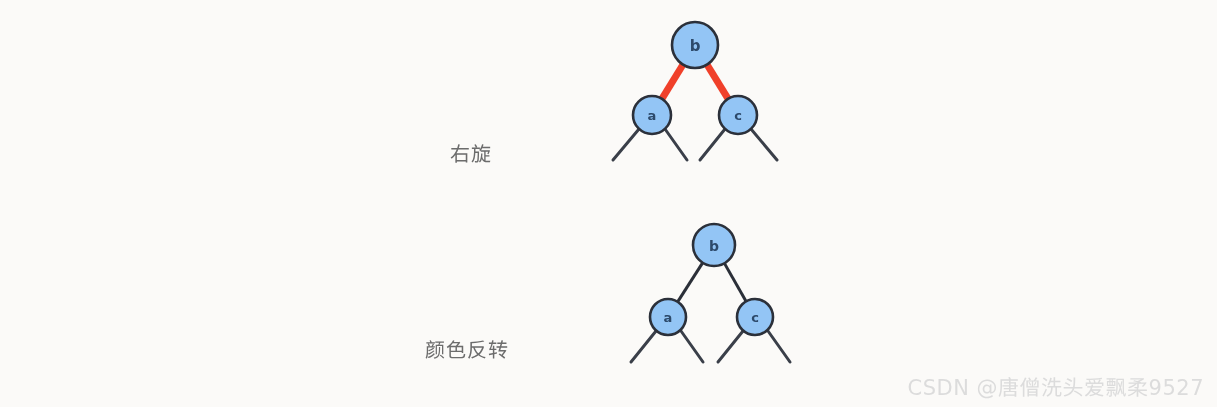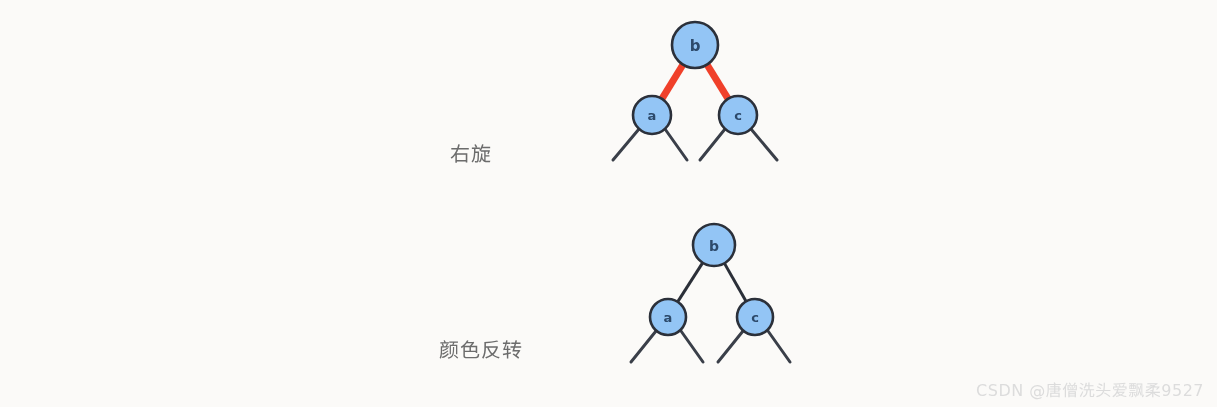--- a/index.html
+++ b/index.html
@@ -46,21 +46,21 @@
   }
   #label-color-flip {
     left: 451px;
     top: 300px;
   }
   .watermark {
     position: absolute;
     right: 13px;
     bottom: 8px;
     color: #dcdcdc;
-    font-size: 16px;
+    font-size: 21px;
     font-family: "DejaVu Sans", "Liberation Sans", sans-serif;
     white-space: nowrap;
     letter-spacing: 0.5px;
     line-height: 1;
     user-select: none;
   }
   text.node-letter {
     font-family: "DejaVu Sans", "Liberation Sans", sans-serif;
     font-weight: 700;
     fill: #2d4a6b;
@@ -111,17 +111,17 @@
         </g>
         <g>
           <circle cx="755" cy="317" r="18" fill="#93c5f5" stroke="#2b303a" stroke-width="2.6"></circle>
           <text x="755" y="317.5" font-size="13" fill="#2d4a6b" class="node-letter">c</text>
         </g>
       </g>
     </svg>
 
   <div class="op-label" id="label-rotate-right" style="left: 450px; top: 104px;">右旋</div>
 
-  <div class="op-label" id="label-color-flip" style="left: 439px; top: 300px; text-align: center;">颜色反转</div>
+  <div class="op-label" id="label-color-flip" style="left: 425px; top: 300px; text-align: center;">颜色反转</div>
 
   <div class="watermark">CSDN @唐僧洗头爱飘柔9527</div>
 
 </div>
 
 </body></html>

